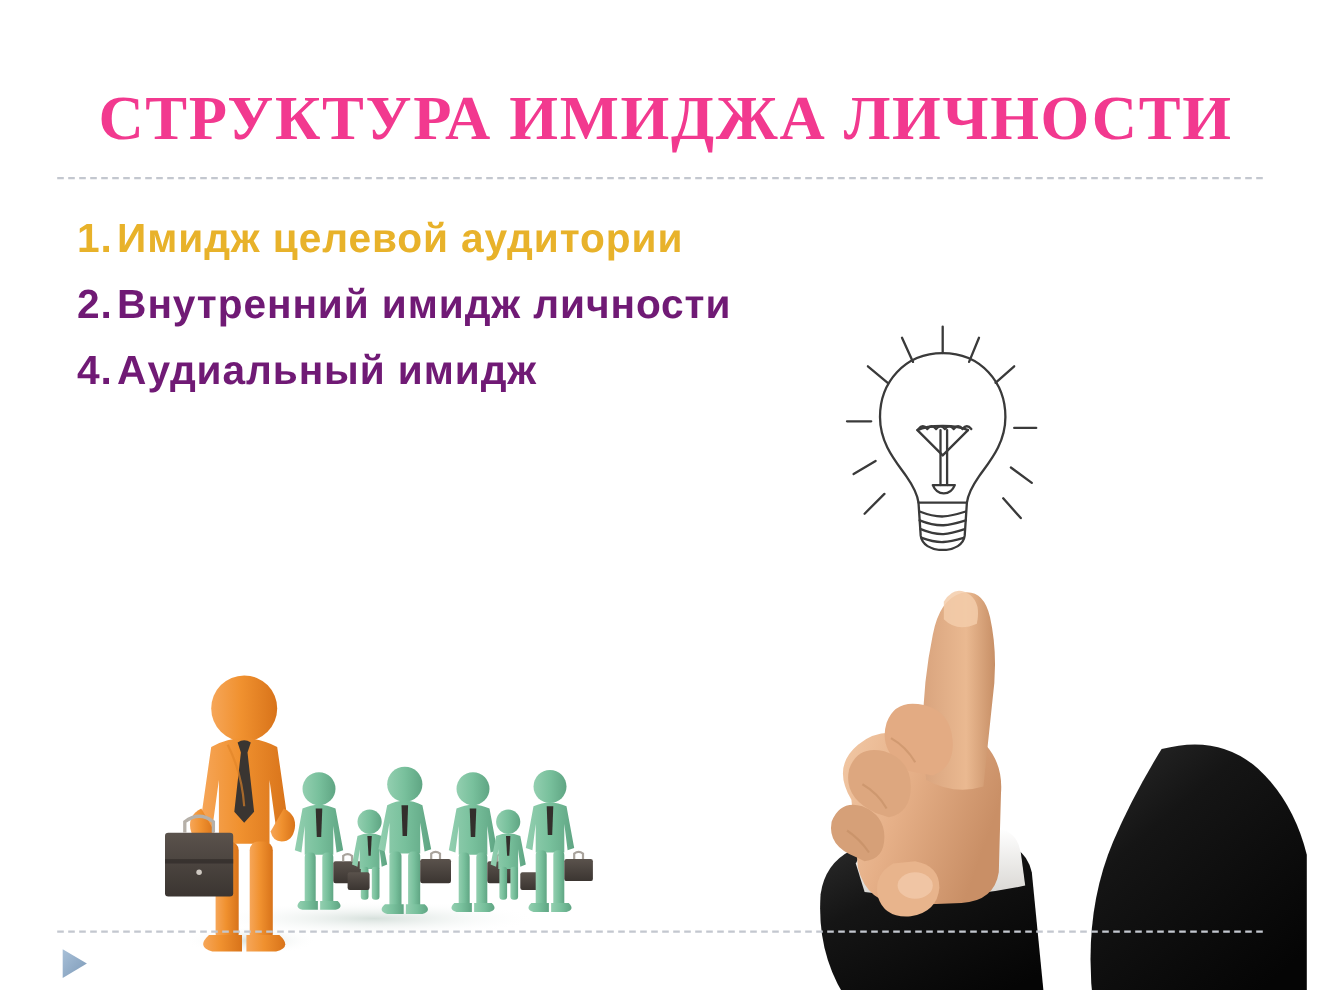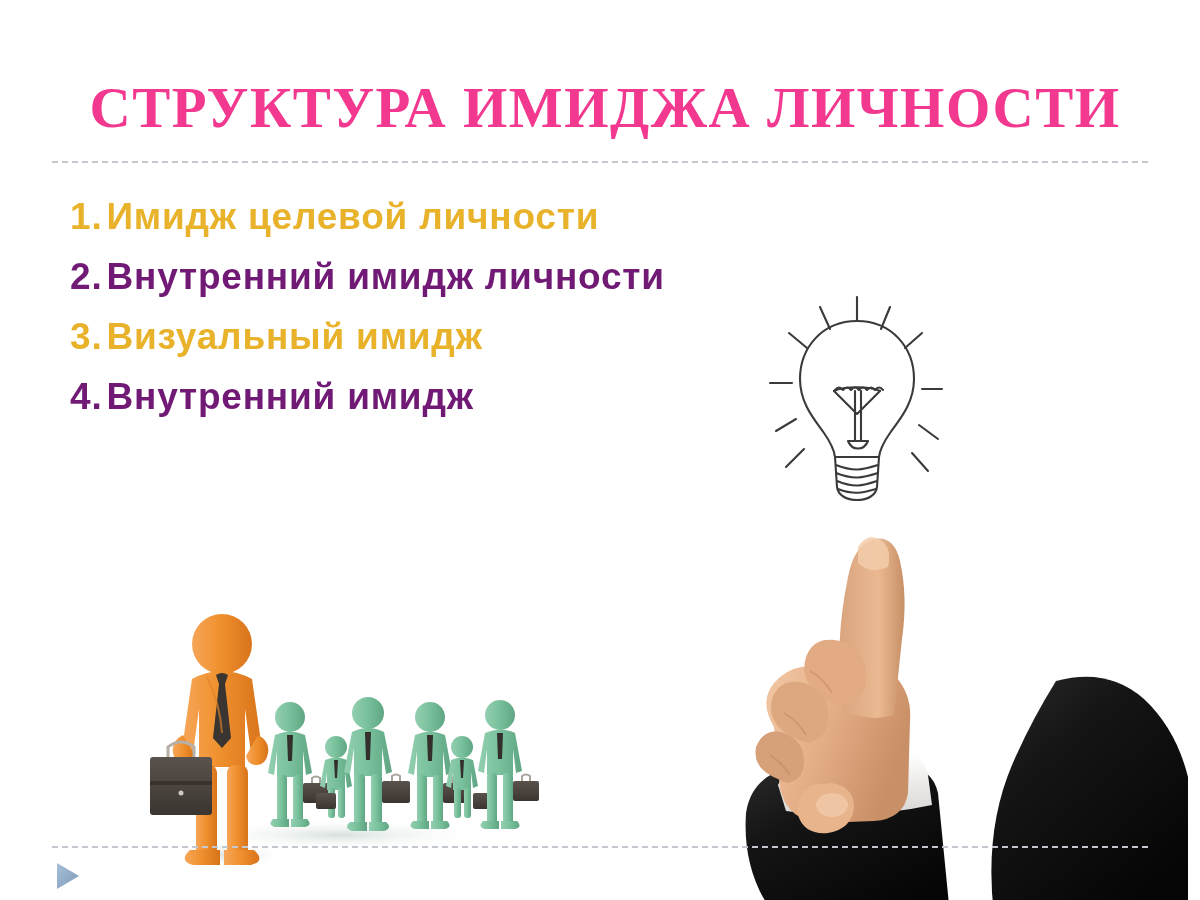--- a/index.html
+++ b/index.html
@@ -116,30 +116,27 @@
 <body>
 
 <div id="slide">
 
   <div id="title">СТРУКТУРА ИМИДЖА ЛИЧНОСТИ</div>
 
   <div class="rule" id="rule-top"></div>
 
   <ul id="list">
     <li class="gold">
-      <span class="li-num">1.</span><span>Имидж целевой личности</span>
+      <span class="li-num">1.</span><span>Имидж целевой аудитории</span>
     </li>
     <li class="muted">
       <span class="li-num">2.</span><span>Внутренний имидж личности</span>
     </li>
-    <li class="gold">
-      <span class="li-num">3.</span><span>Визуальный имидж</span>
-    </li>
     <li class="muted">
-      <span class="li-num">4.</span><span>Внутренний имидж</span>
+      <span class="li-num">4.</span><span>Аудиальный имидж</span>
     </li>
   </ul>
 
   <svg id="bulb" viewBox="0 0 190 210">
     <g fill="none" stroke="#3a3a3a" stroke-width="2.1" stroke-linecap="round" stroke-linejoin="round">
 
       <line x1="95" y1="6" x2="95" y2="30"></line>
       <line x1="58" y1="16" x2="68" y2="38"></line>
       <line x1="128" y1="16" x2="119" y2="38"></line>
       <line x1="27" y1="42" x2="45" y2="57"></line>

